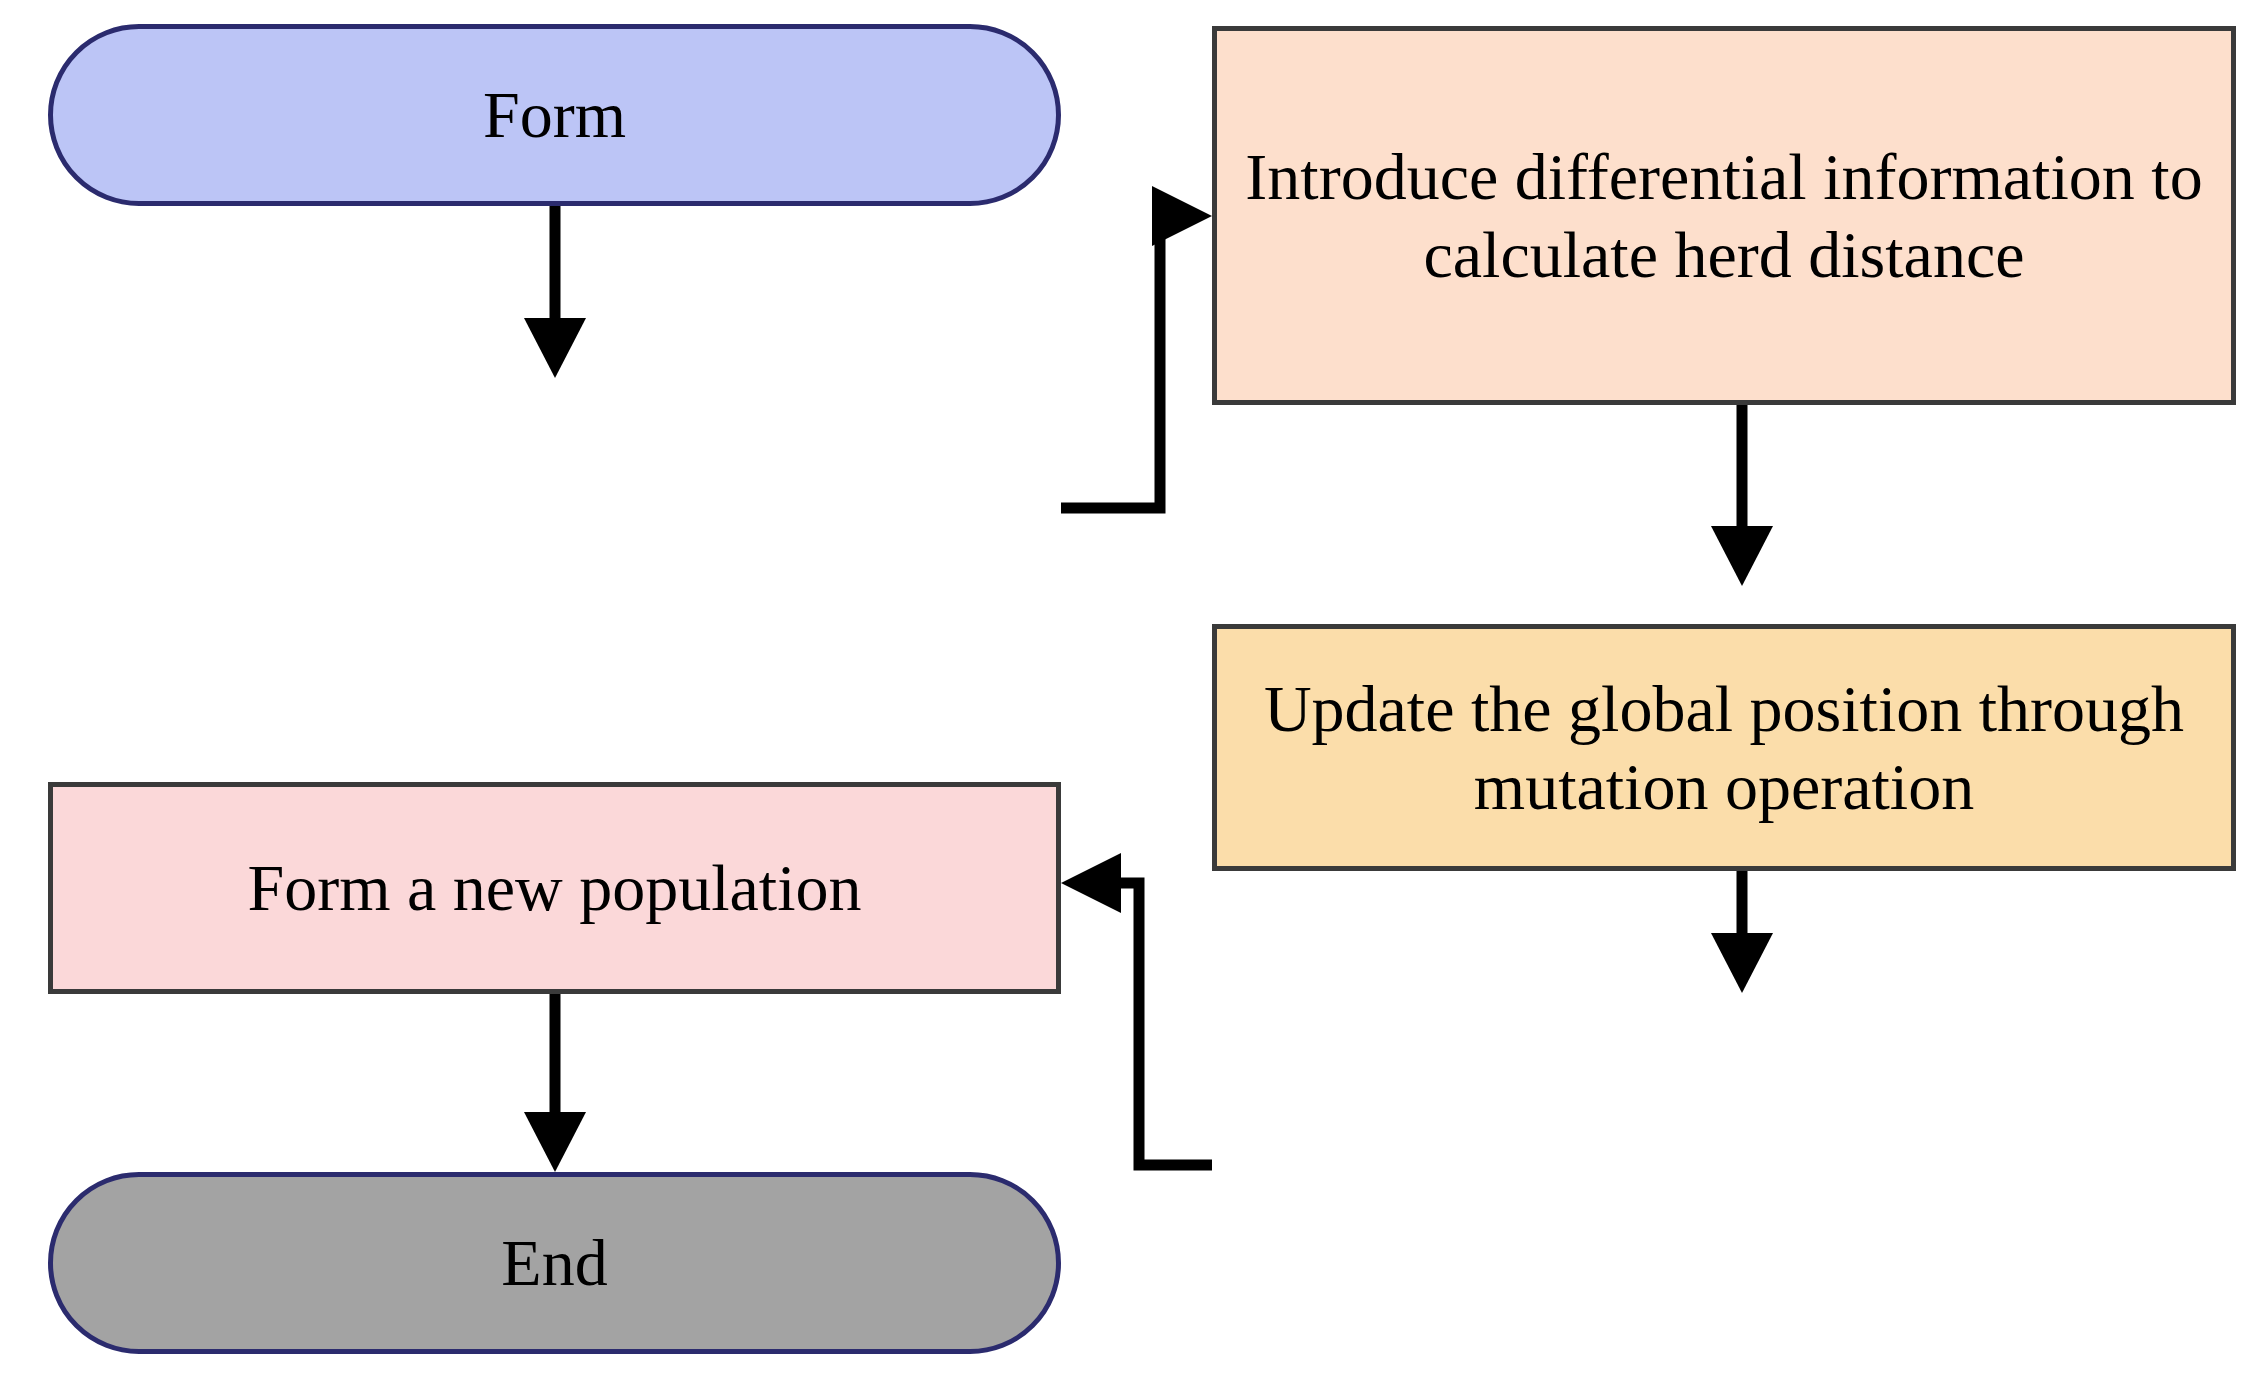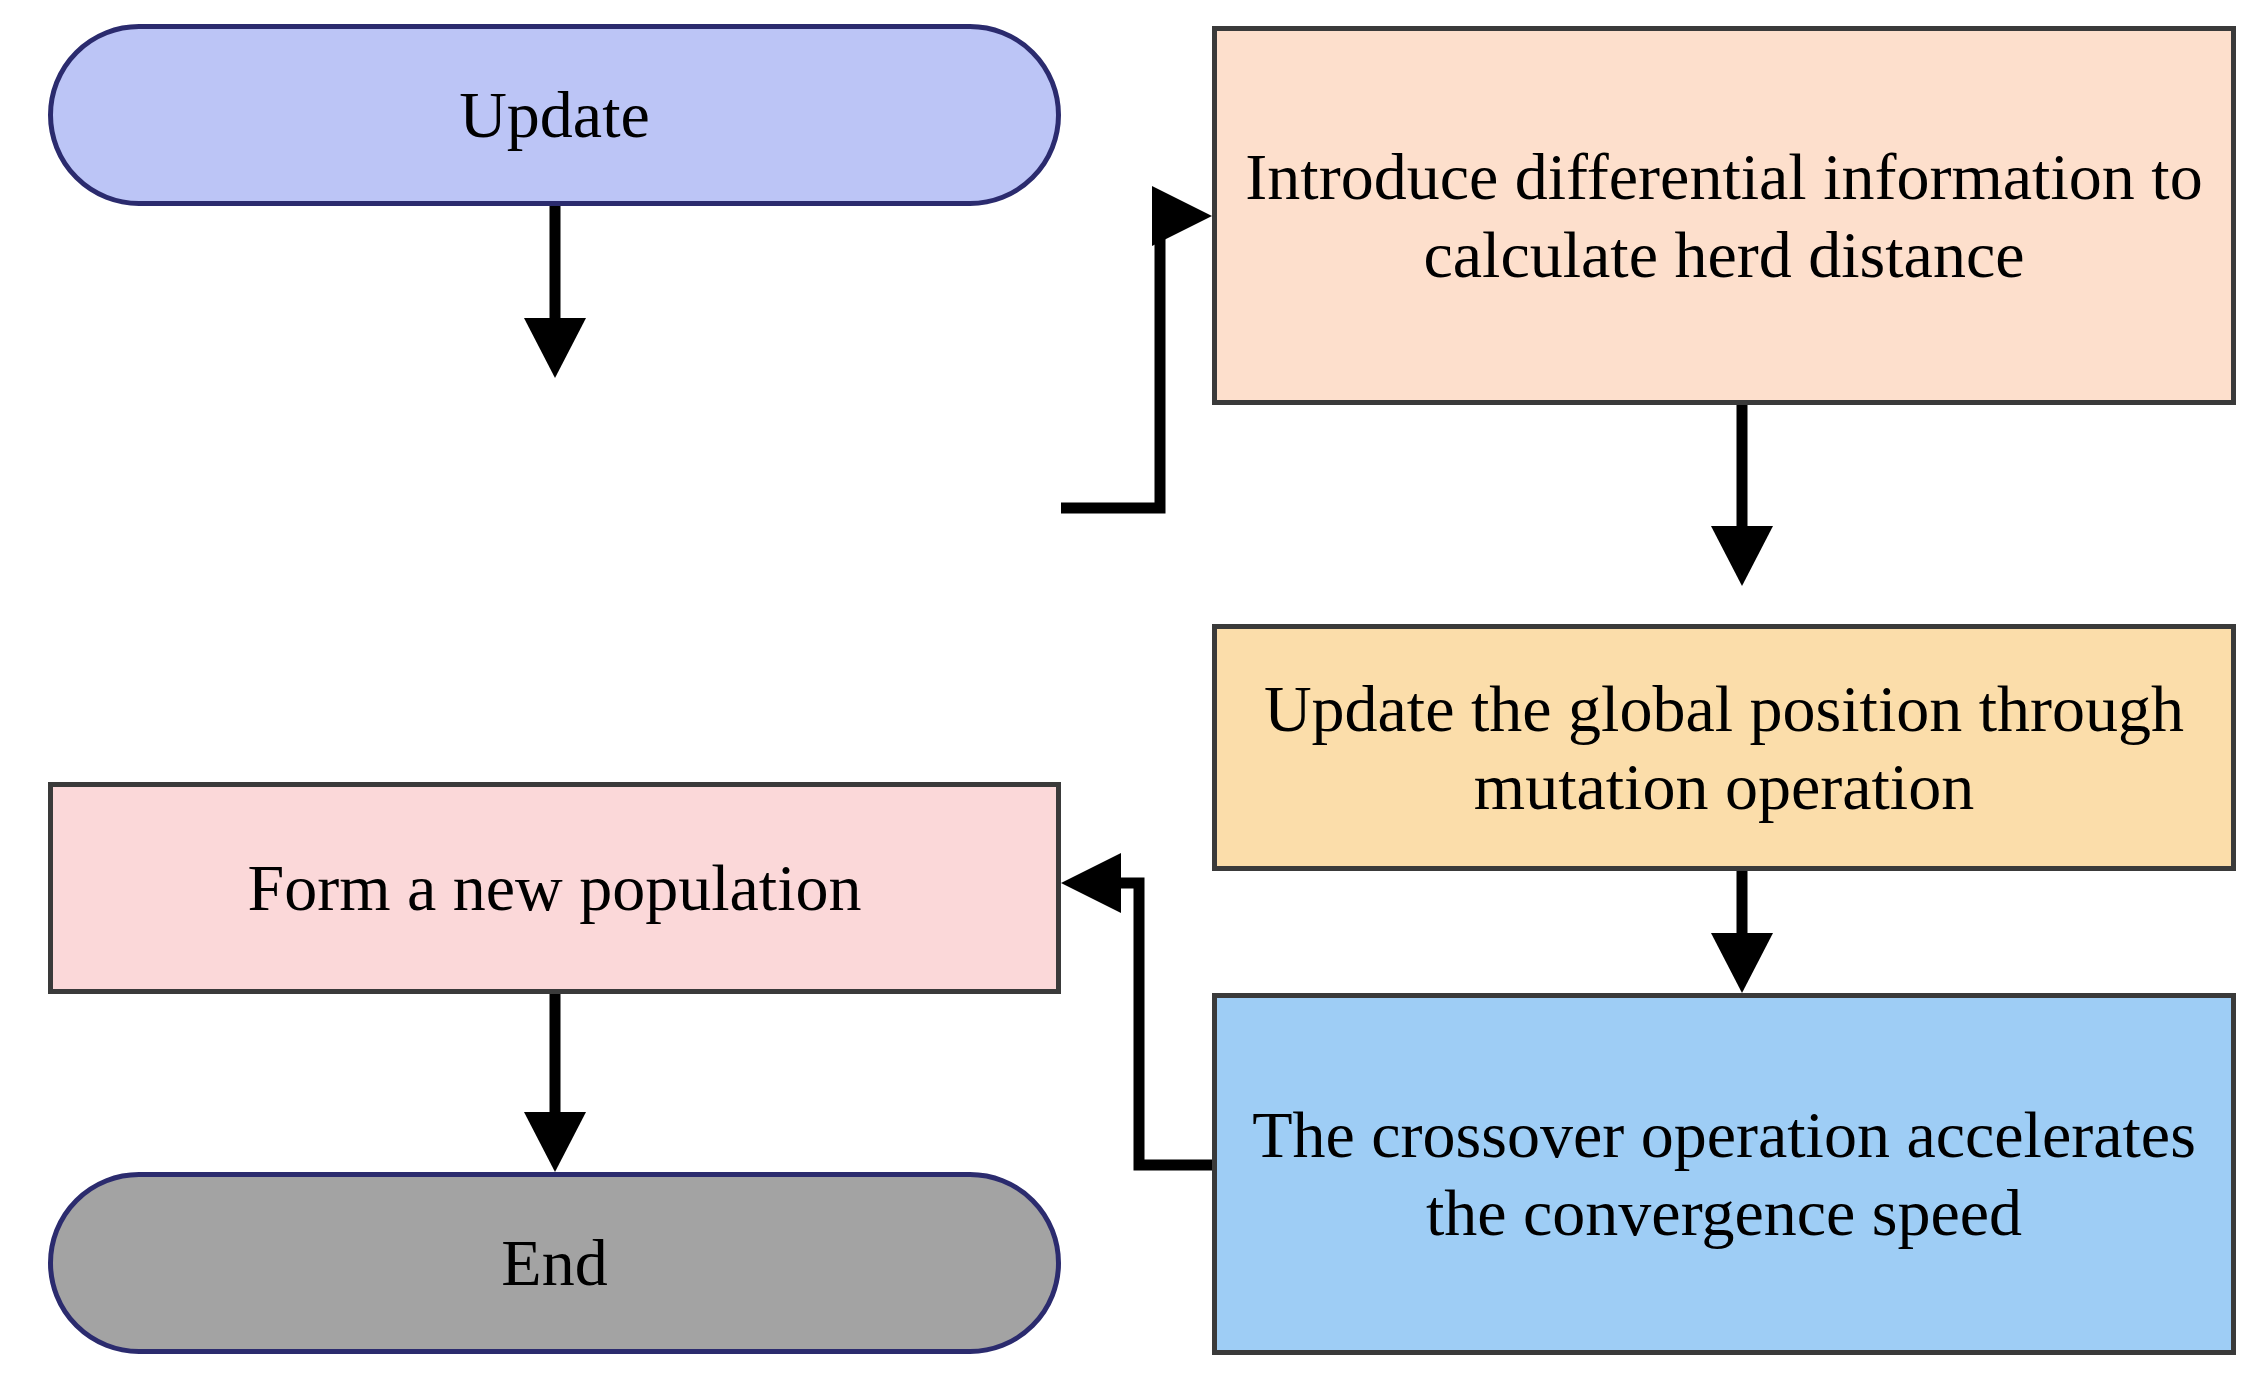--- a/index.html
+++ b/index.html
@@ -91,37 +91,34 @@
     </g>
 
     <g>
       <path class="edge-path" d="M 555 994 L 555 1134"></path>
       <polygon class="arrow-head" points="555,1172 524,1112 586,1112"></polygon>
     </g>
 
   </svg>
 
   <div class="node terminator" id="node-start" style="left:48px; top:24px; width:1013px; height:182px; background:#bcc5f6; font-size:66px;">
-    <span class="label">Update</span>
+    <span class="label">Form</span>
   </div>
 
 
   <div class="node rect" id="node-form-population" style="left:48px; top:782px; width:1013px; height:212px; background:#fbd8d9; font-size:66px;">
     <span class="label">Form a new population</span>
   </div>
 
   <div class="node terminator" id="node-end" style="left:48px; top:1172px; width:1013px; height:182px; background:#a3a3a3; font-size:66px;">
     <span class="label">End</span>
   </div>
 
   <div class="node rect" id="node-herd-distance" style="left:1212px; top:26px; width:1024px; height:379px; background:#fddfcc; font-size:66px;">
     <span class="label">Introduce differential information to calculate herd distance</span>
   </div>
 
   <div class="node rect" id="node-global-position" style="left:1212px; top:583px; width:1024px; height:247px; background:#fbddaa; font-size:66px;margin-top:41px;">
     <span class="label">Update the global position through mutation operation</span>
   </div>
 
-  <div class="node rect" id="node-crossover" style="left:1212px; top:993px; width:1024px; height:362px; background:#9ecdf5; font-size:66px;">
-    <span class="label">The crossover operation accelerates the convergence speed</span>
-  </div>
 
 </div>
 
 </body></html>

